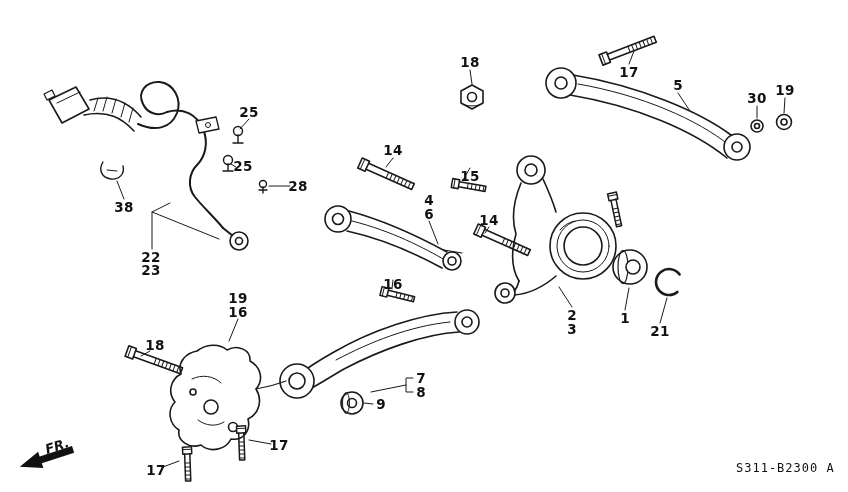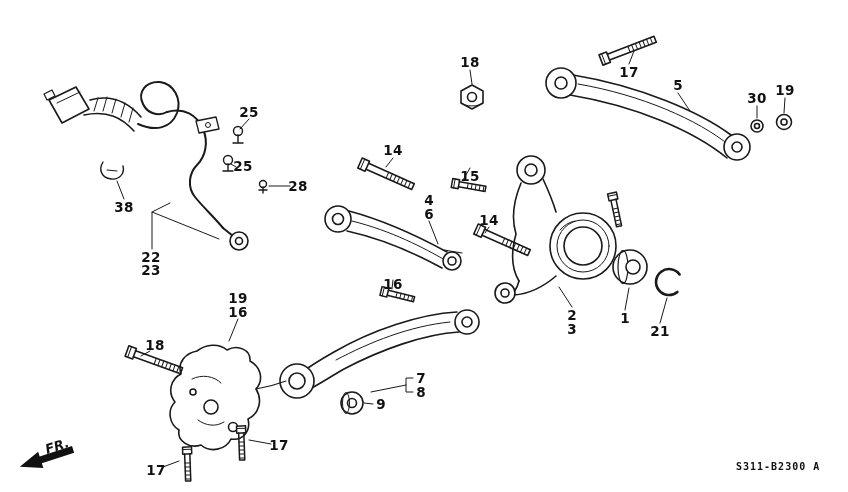--- a/index.html
+++ b/index.html
@@ -13,21 +13,21 @@
     font-family:"DejaVu Sans", sans-serif; font-size:13.5px; font-weight:700;
     color:#111; letter-spacing:.3px; white-space:nowrap; user-select:none;
   }
   .fr {
     position:absolute; transform:translate(-50%,-50%) rotate(-18deg);
     font-family:"DejaVu Sans", sans-serif; font-style:italic; font-weight:700;
     font-size:13px; color:#111;
   }
   .code {
     position:absolute; font-family:"DejaVu Sans Mono", monospace;
-    font-size:10px; font-weight:700; letter-spacing:1px; color:#111;
+    font-size:12px; font-weight:400; letter-spacing:1px; color:#111;
   }
 </style>
 </head>
 <body>
 
 <div class="stage">
 
 <svg width="848" height="492" viewBox="0 0 848 492">
   <defs>
     <g id="bolt-long">

